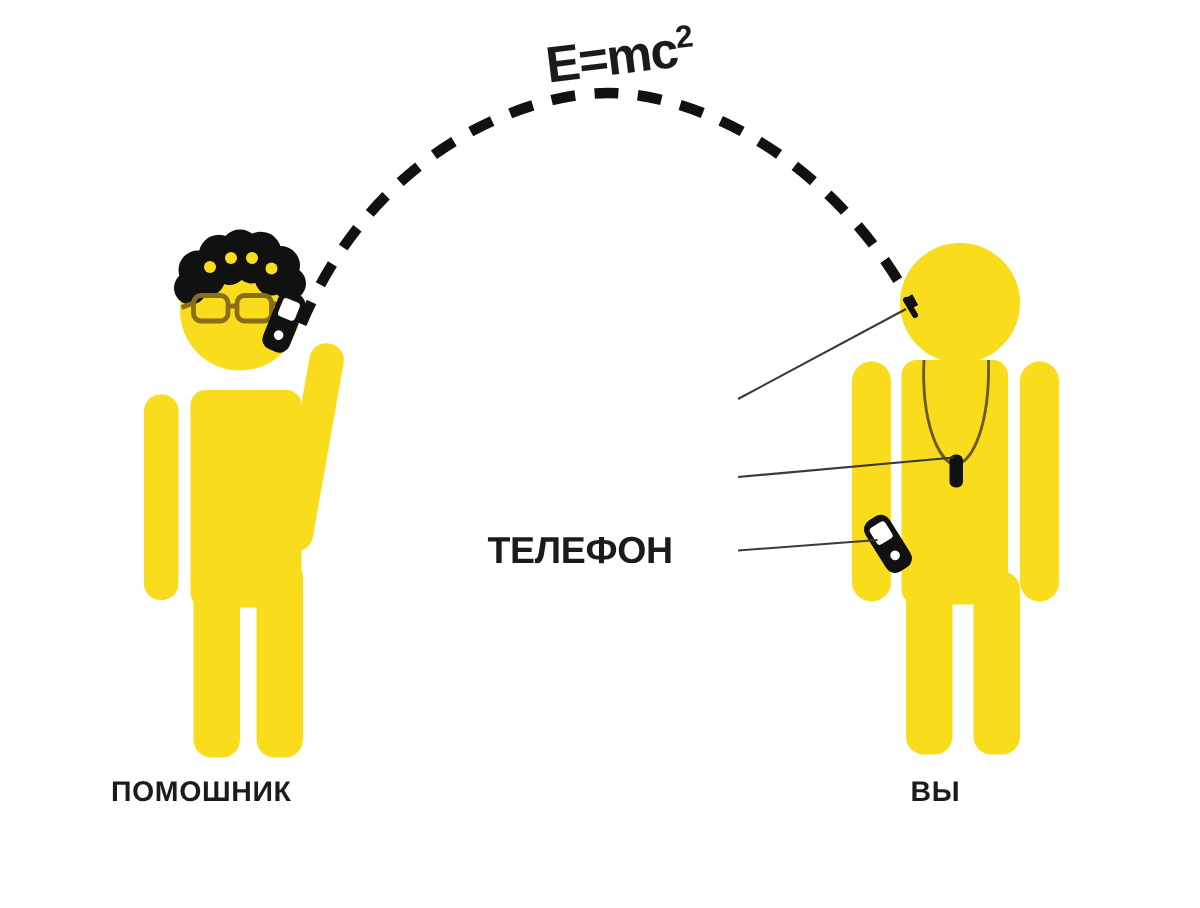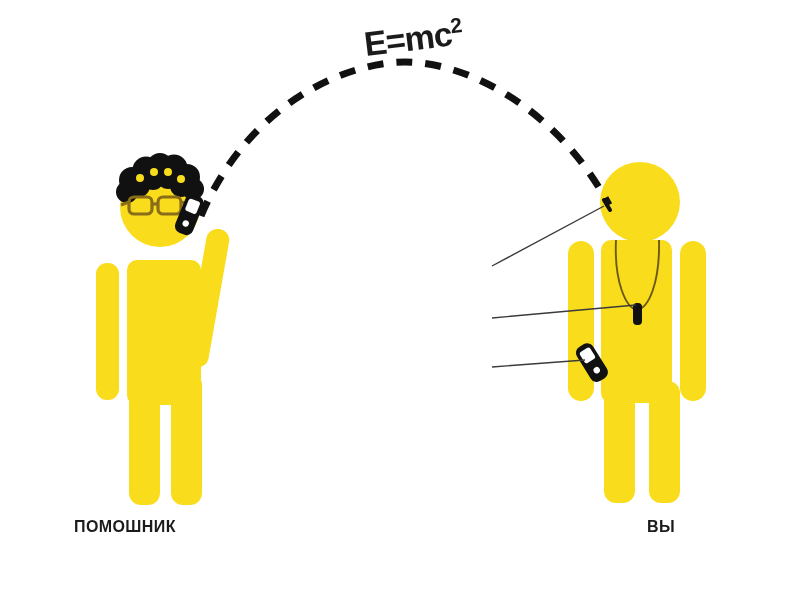--- a/index.html
+++ b/index.html
@@ -32,28 +32,28 @@
     color: #1b1b1b;
     white-space: nowrap;
     letter-spacing: 0.2px;
     line-height: 1;
   }
   .callout-label {
     font-size: 25px;
     letter-spacing: -0.2px;
   }
   .actor-label {
-    font-size: 16px;
+    font-size: 19px;
     letter-spacing: 0.4px;
   }
   #lbl-headset  { left: 322px; top: 252px; }
   #lbl-loop     { left: 322px; top: 305px; }
   #lbl-phone    { left: 325px; top: 355px; }
   #lbl-helper   { left: 74px;  top: 519px; }
-  #lbl-you      { left: 647px; top: 519px; }
+  #lbl-you      { left: 607px; top: 519px; }
   #lbl-formula {
     left: 362px;
     top: 26px;
     font-size: 34px;
     font-weight: bold;
     letter-spacing: -1px;
     transform: rotate(-7deg);
     transform-origin: left top;
   }
   #lbl-formula sup {
@@ -153,18 +153,19 @@
       <line x1="492" y1="266" x2="604" y2="206"></line>
       <line x1="492" y1="318" x2="636" y2="305"></line>
       <line x1="492" y1="367" x2="585" y2="360"></line>
     </g>
   </svg>
 
   <div class="lbl" id="lbl-formula"><span>E=mc</span><sup>2</sup></div>
 
 
 
+  <div class="lbl callout-label" id="lbl-phone">ТЕЛЕФОН</div>
 
   <div class="lbl actor-label" id="lbl-helper">ПОМОШНИК</div>
 
   <div class="lbl actor-label" id="lbl-you">ВЫ</div>
 
 </div>
 
 </body></html>

